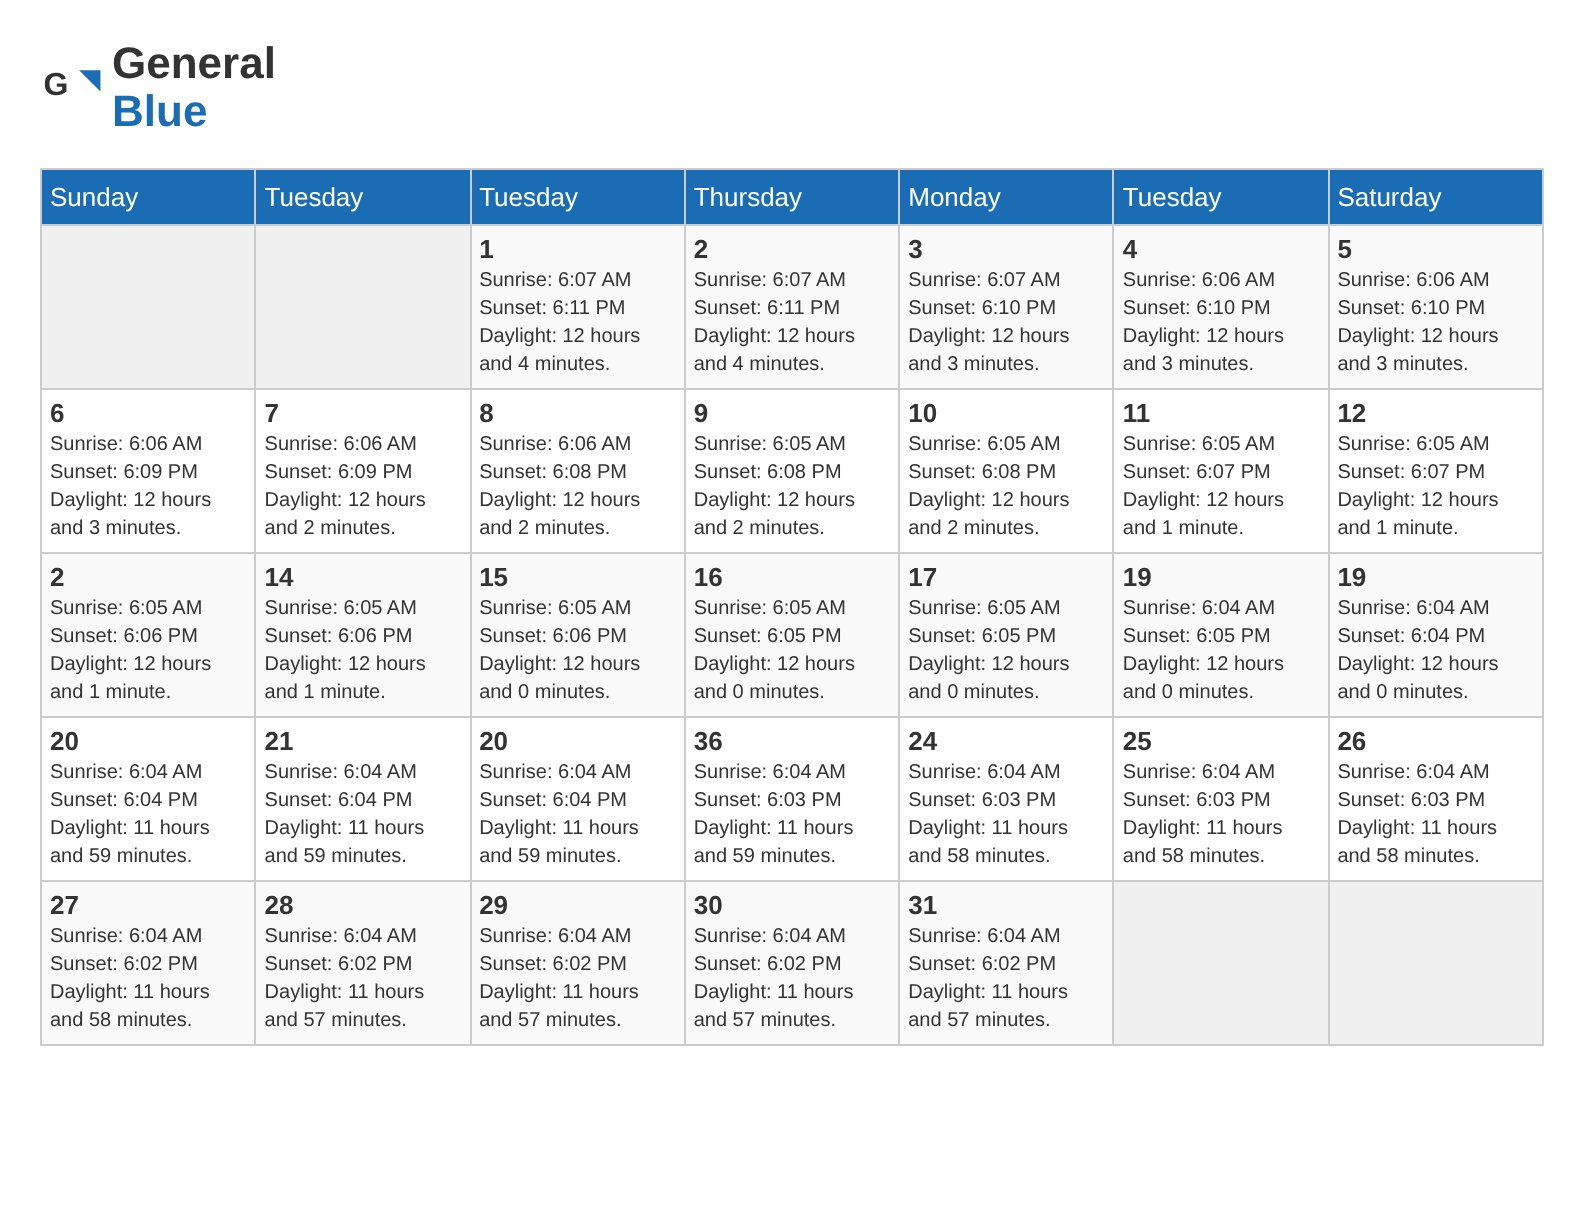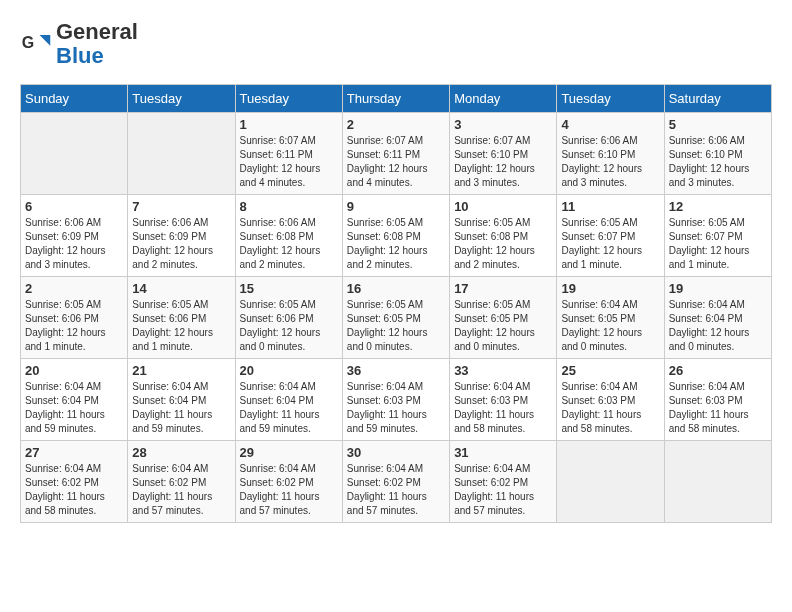--- a/index.html
+++ b/index.html
@@ -278,21 +278,21 @@
 and 59 minutes.</div>
         </td>
         <td>
           <span class="day-num">36</span>
           <div class="day-info" style="white-space: pre-line;">Sunrise: 6:04 AM
 Sunset: 6:03 PM
 Daylight: 11 hours
 and 59 minutes.</div>
         </td>
         <td>
-          <span class="day-num">33</span>
+          <span class="day-num">24</span>
           <div class="day-info" style="white-space: pre-line;">Sunrise: 6:04 AM
 Sunset: 6:03 PM
 Daylight: 11 hours
 and 58 minutes.</div>
         </td>
         <td>
           <span class="day-num">25</span>
           <div class="day-info" style="white-space: pre-line;">Sunrise: 6:04 AM
 Sunset: 6:03 PM
 Daylight: 11 hours

